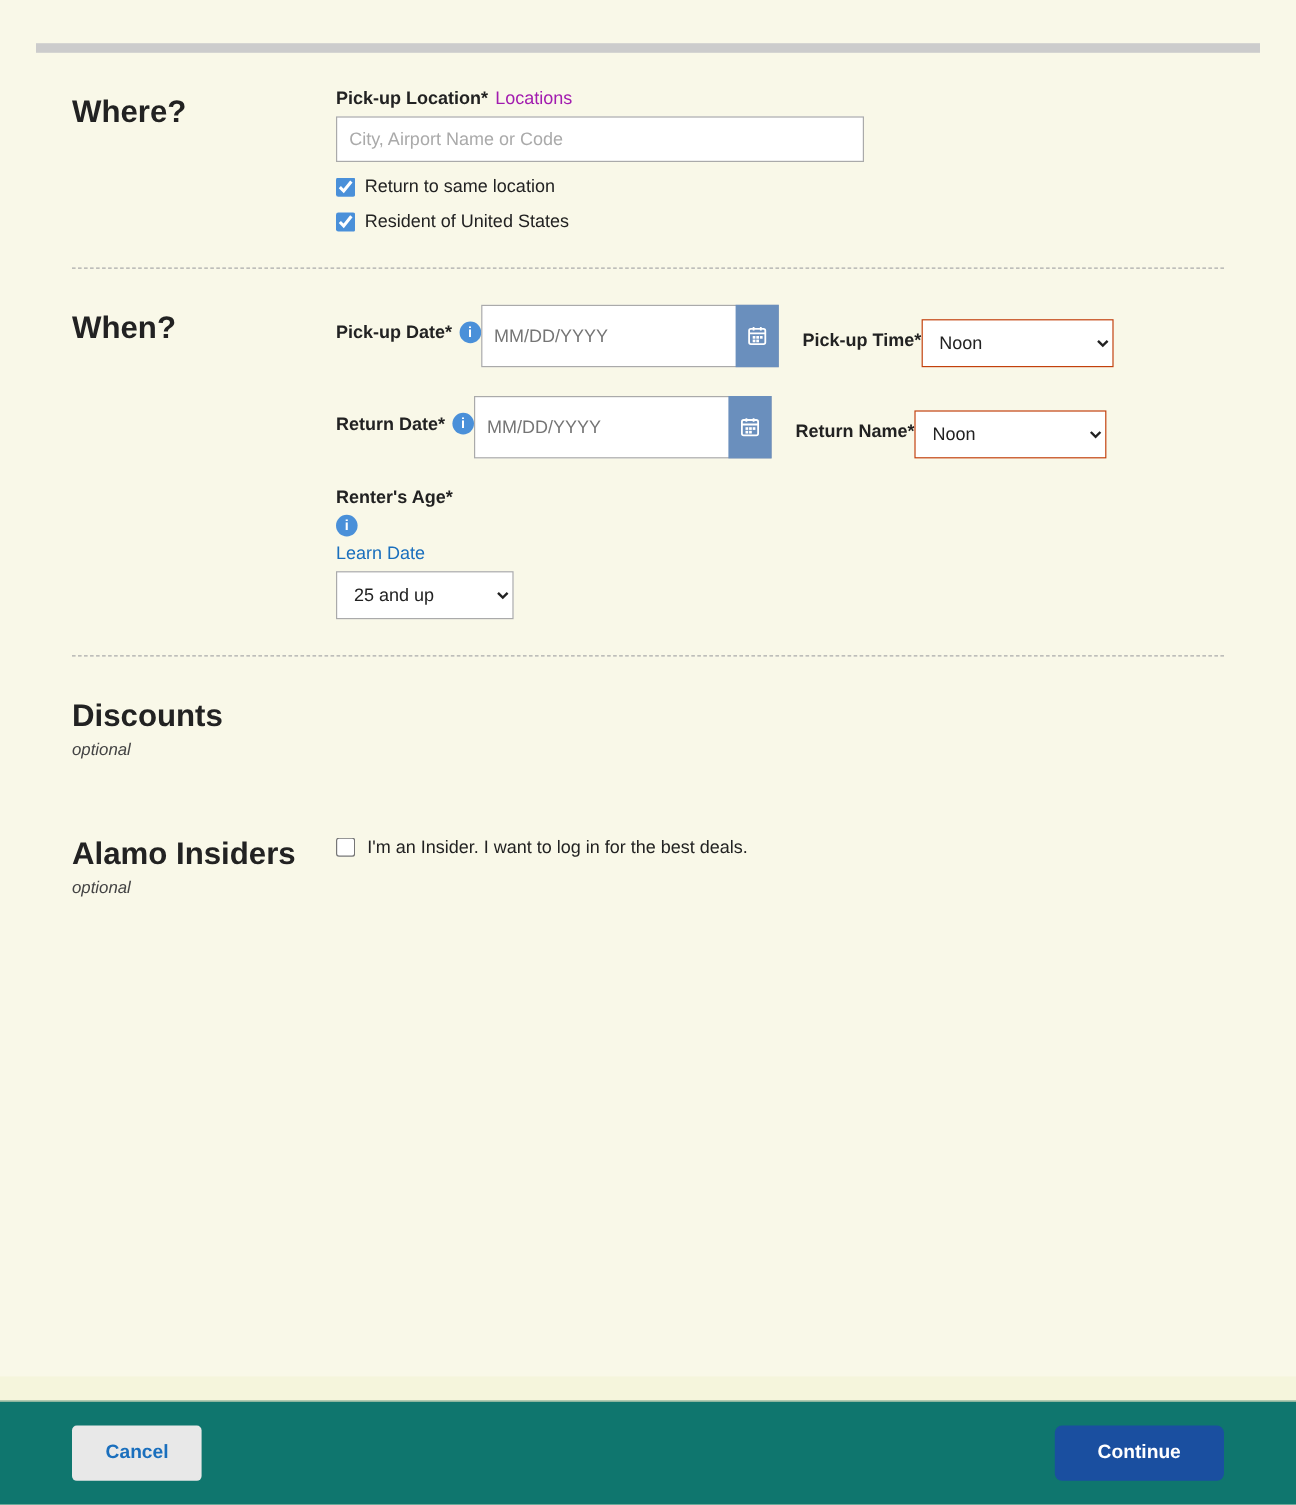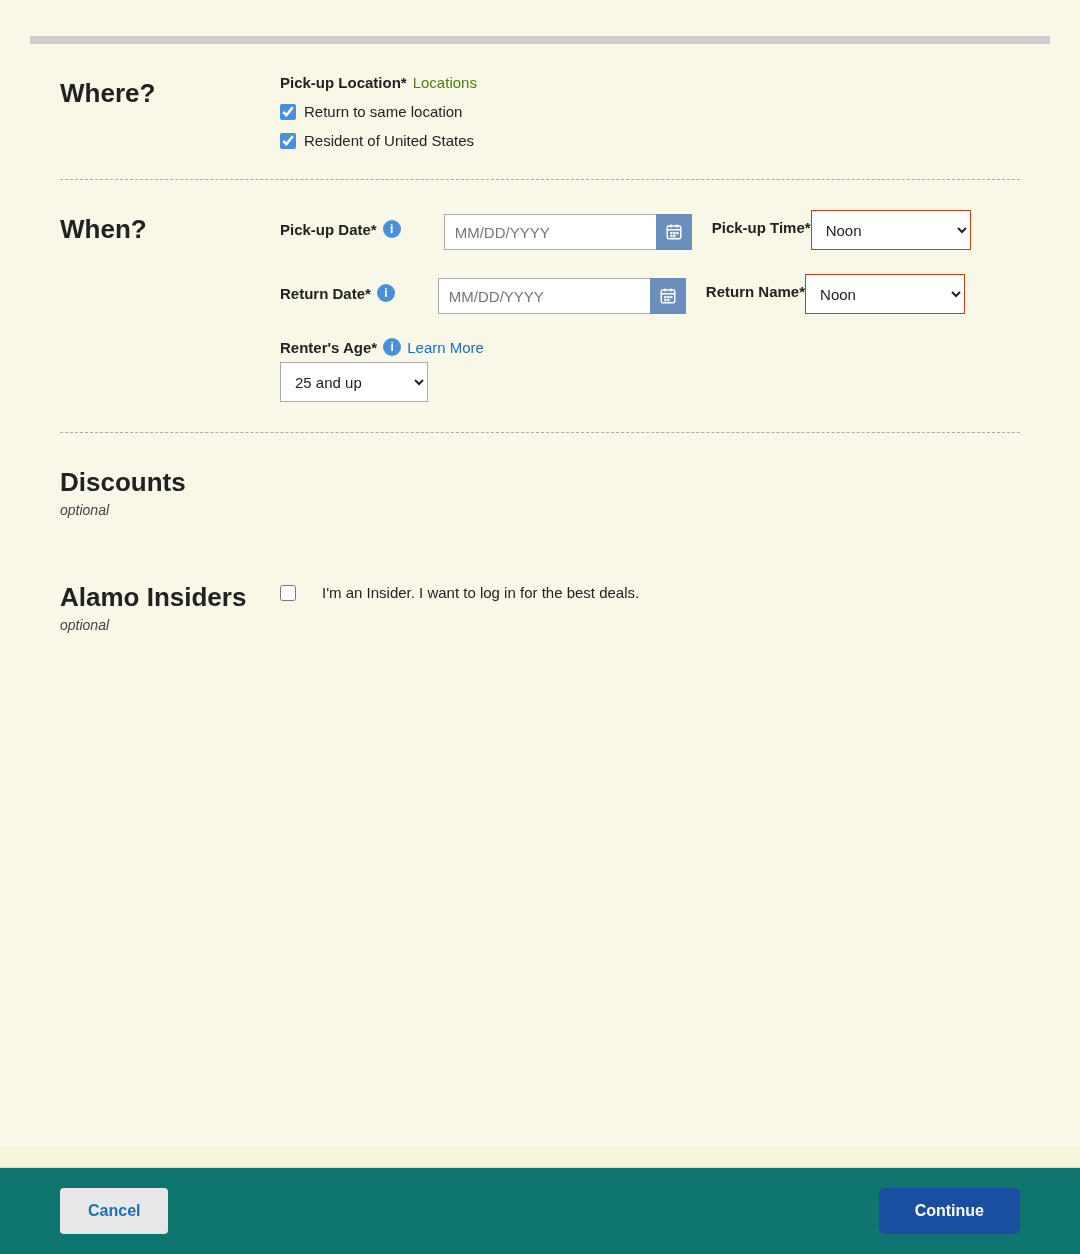--- a/index.html
+++ b/index.html
@@ -55,21 +55,21 @@
       font-size: 15px;
       font-weight: bold;
       color: #222;
       margin-bottom: 6px;
       display: flex;
       align-items: center;
       gap: 6px;
     }
     .field-label a {
       font-weight: normal;
-      color: #4d7c0f;
+      color: #a21caf;
       text-decoration: none;
       font-size: 15px;
     }
     .text-input {
       width: 440px;
       height: 38px;
       border: 1px solid #aaa;
       background: #fff;
       padding: 6px 10px;
       font-size: 15px;
@@ -101,28 +101,27 @@
       display: flex;
       flex-direction: row;
     }
     .date-input-wrapper {
       position: relative;
       display: inline-flex;
       align-items: center;
     }
     .date-input {
       width: 248px;
-      height: 36px;
+      height: 52px;
       border: 1px solid #aaa;
       background: #fff;
       padding: 6px 40px 6px 10px;
       font-size: 15px;
       color: #ec4899;
       outline: none;
-      margin-left: 43px;
     }
     .calendar-icon {
       position: absolute;
       right: 0;
       top: 0;
       bottom: 0;
       width: 36px;
       background: #6a8fbd;
       display: flex;
       align-items: center;
@@ -158,23 +157,23 @@
       font-weight: bold;
       cursor: pointer;
       flex-shrink: 0;
     }
     .age-row {
       display: flex;
       flex-direction: column;
     }
     .age-label-row {
       display: flex;
-      align-items: center;
       gap: 6px;
       margin-bottom: 6px;
+      flex-direction: column;
     }
     .learn-more-link {
       color: #1a6fbd;
       text-decoration: none;
       font-size: 15px;
     }
     .age-select {
       width: 148px;
       height: 40px;
       border: 1px solid #aaa;
@@ -199,22 +198,21 @@
       height: 38px;
       border: 1px solid #aaa;
       background: #fff;
       padding: 6px 10px;
       font-size: 15px;
       outline: none;
     }
     
     .insider-row {
       display: flex;
-      align-items: center;
-      gap: 26px;
+      gap: 10px;
       font-size: 15px;
       color: #222;
       margin-top: 6px;
     }
     .insider-row input[type="checkbox"] {
       width: 16px;
       height: 16px;
     }
     
     .footer-bar {
@@ -255,20 +253,21 @@
 
   <div class="section">
     <div class="section-label">
       <h2>Where?</h2>
     </div>
     <div class="section-content">
       <div class="field-label">
         <span>Pick-up Location*</span>
         <a href="#">Locations</a>
       </div>
+      <input class="text-input" type="text" placeholder="City, Airport Name or Code" style="">
       <div class="checkbox-row">
         <input type="checkbox" id="return-same" checked="" style="">
         <label for="return-same">Return to same location</label>
       </div>
       <div class="checkbox-row">
         <input type="checkbox" id="resident" checked="" style="">
         <label for="resident">Resident of United States</label>
       </div>
     </div>
   </div>
@@ -350,21 +349,21 @@
             <option>12:30 AM</option>
             <option>1:00 AM</option>
           </select>
         </div>
       </div>
 
       <div class="age-row">
         <div class="age-label-row">
           <span class="field-label" style="margin-bottom:0;">Renter's Age*</span>
           <span class="info-icon">i</span>
-          <a href="#" class="learn-more-link">Learn More</a>
+          <a href="#" class="learn-more-link">Learn Date</a>
         </div>
         <select class="age-select">
           <option>25 and up</option>
           <option>18-24</option>
           <option>Under 18</option>
         </select>
       </div>
     </div>
   </div>
 

